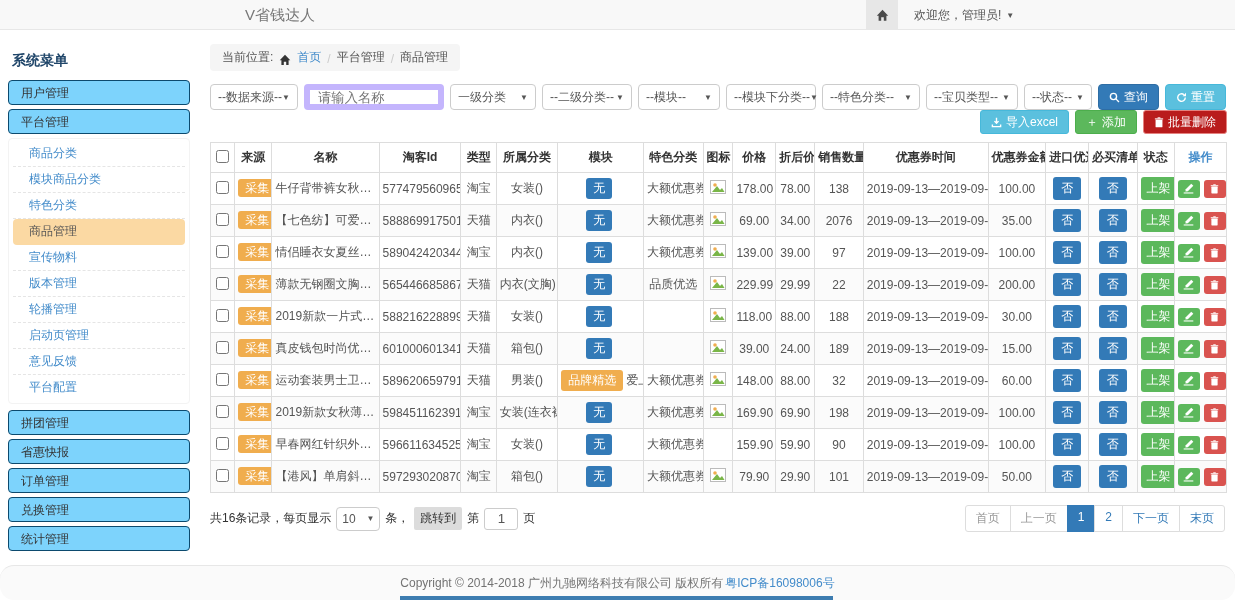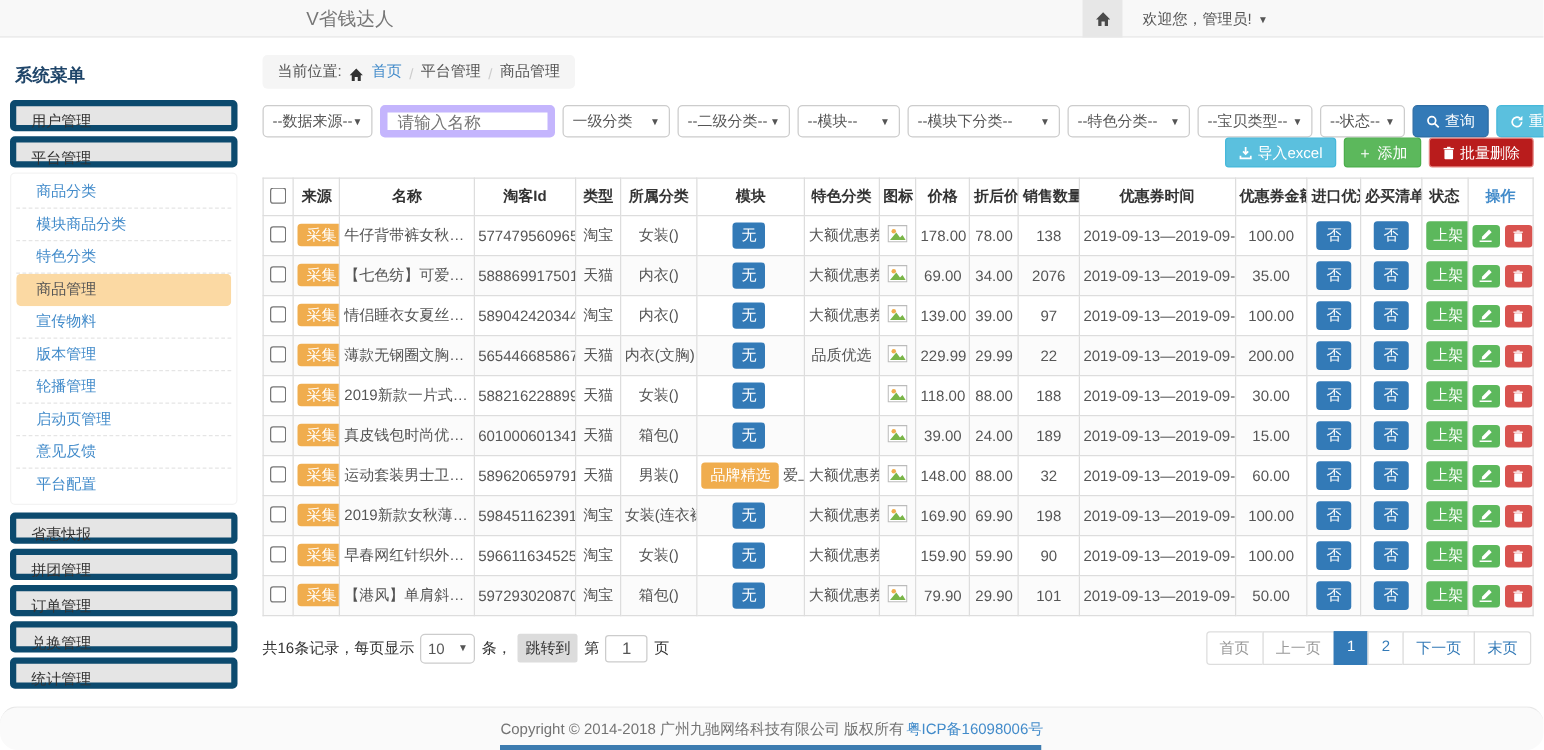--- a/index.html
+++ b/index.html
@@ -15,40 +15,40 @@
   .welcome { margin-left:16px; color:#555; display:flex; align-items:center; gap:5px; cursor:pointer; }
   .caret-sm { font-size:8px; color:#555; }
 
   
   .layout { display:flex; padding:14px 8px 0 8px; }
   .sidebar { width:182px; flex:none; }
   .main { flex:1; margin-left:20px; min-width:0; }
 
   
   .menu-title { font-size:14px; font-weight:bold; color:#1f4569; padding:8px 4px 10px 4px; }
-  .group-item { height:25px; line-height:24px; background:#e5e5e5; border:5px solid #0c4a6e; border-radius:4px; margin-bottom:4px; padding-left:12px; color:#333; cursor:pointer; }
+  .group-item { height:25px; line-height:24px; background:#7dd3fc; border:1px solid #0c4a6e; border-radius:4px; margin-bottom:4px; padding-left:12px; color:#333; cursor:pointer; }
   .submenu { background:#fff; border:1px solid #f3f3f3; border-radius:4px; margin-bottom:6px; padding:2px 4px; }
   .submenu-item { height:26px; line-height:25px; padding-left:16px; color:#428bca; border-bottom:1px dashed #e5e5e5; cursor:pointer; }
   .submenu-item:last-of-type { border-bottom:none; }
   .submenu-item[data-variant="active"] { background:#fbd9a3; border-radius:4px; color:#555; border-bottom-color:transparent; }
 
   
   .breadcrumb { display:inline-flex; align-items:flex-end; gap:6px; background:#f5f5f5; border-radius:4px; padding:5px 12px; color:#555; }
   .breadcrumb .link { color:#428bca; cursor:pointer; }
   .breadcrumb .sep { color:#ccc; }
 
   
   .filterbar { display:flex; align-items:center; gap:6px; margin-top:13px; white-space:nowrap; }
   .select { display:inline-flex; align-items:center; justify-content:space-between; height:26px; border:1px solid #ccc; border-radius:4px; background:#fff; padding:0 7px; color:#555; cursor:pointer; flex:none; }
   .filterbar > .select:nth-child(1) { width:88px; }
   .filterbar .txt-input { width:140px; height:26px; border:6px solid #c4b5fd; border-radius:4px; padding:0 8px; color:#555; flex:none; }
   .filterbar > .select:nth-child(3) { width:86px; }
   .filterbar > .select:nth-child(4) { width:90px; }
   .filterbar > .select:nth-child(5) { width:82px; }
-  .filterbar > .select:nth-child(6) { width:122px; }
+  .filterbar > .select:nth-child(6) { width:90px; }
   .filterbar > .select:nth-child(7) { width:98px; }
   .filterbar > .select:nth-child(8) { width:92px; }
   .filterbar > .select:nth-child(9) { width:68px; }
   .btn { display:inline-flex; align-items:center; justify-content:center; gap:4px; height:26px; border:1px solid transparent; border-radius:4px; color:#fff; padding:0 10px; cursor:pointer; font-size:12px; flex:none; }
   .btn-primary { background:#337ab7; border-color:#2e6da4; }
   .btn-info { background:#5bc0de; border-color:#46b8da; }
   .btn-success { background:#5cb85c; border-color:#4cae4c; }
   .btn-danger-light { background:#b91c1c; border-color:#e5827f; }
 
   
@@ -166,25 +166,25 @@
             <span>意见反馈</span>
           </div>
 
           <div class="submenu-item" data-variant="">
             <span>平台配置</span>
           </div>
 
       </div>
 
         <div class="group-item">
+          <span>拼团管理</span>
+        </div>
+
+        <div class="group-item">
           <span>省惠快报</span>
-        </div>
-
-        <div class="group-item">
-          <span>拼团管理</span>
         </div>
 
 
         <div class="group-item">
           <span>订单管理</span>
         </div>
 
         <div class="group-item">
           <span>兑换管理</span>
         </div>

